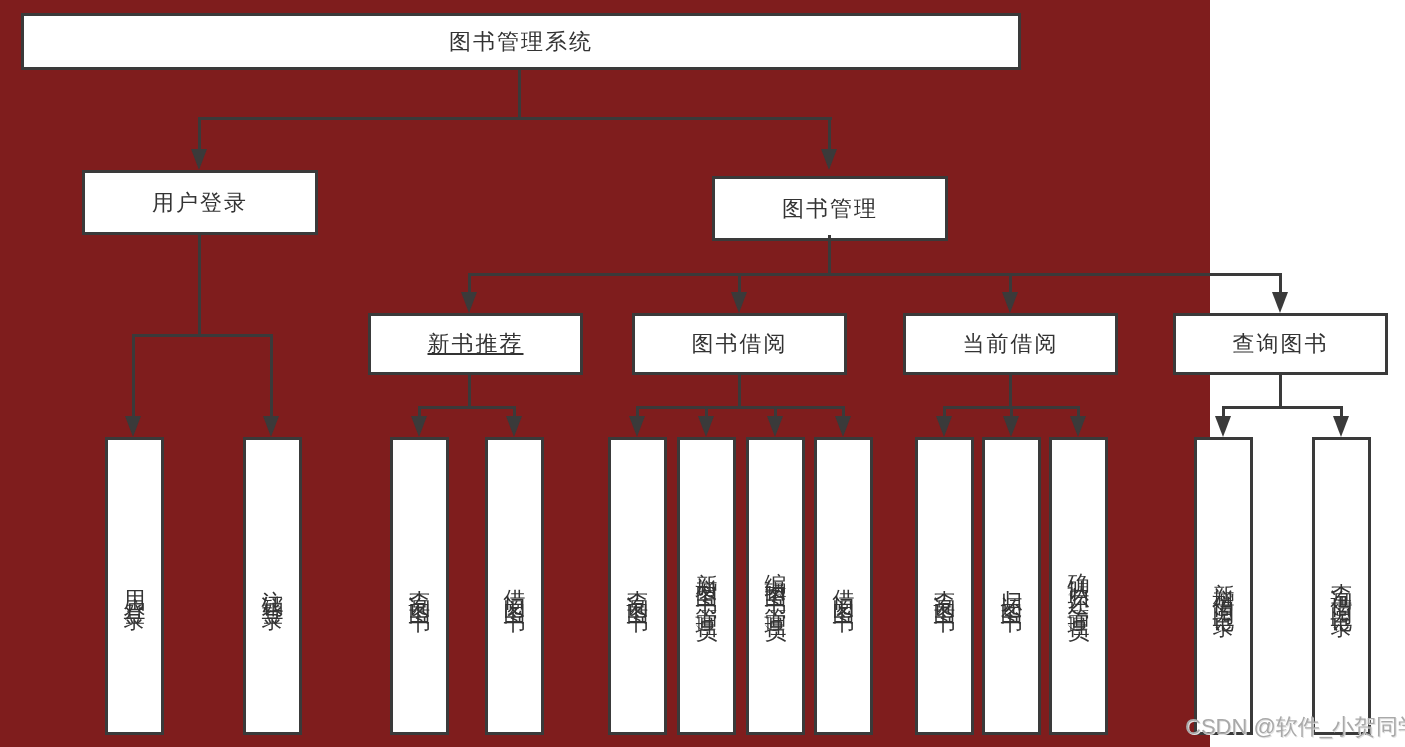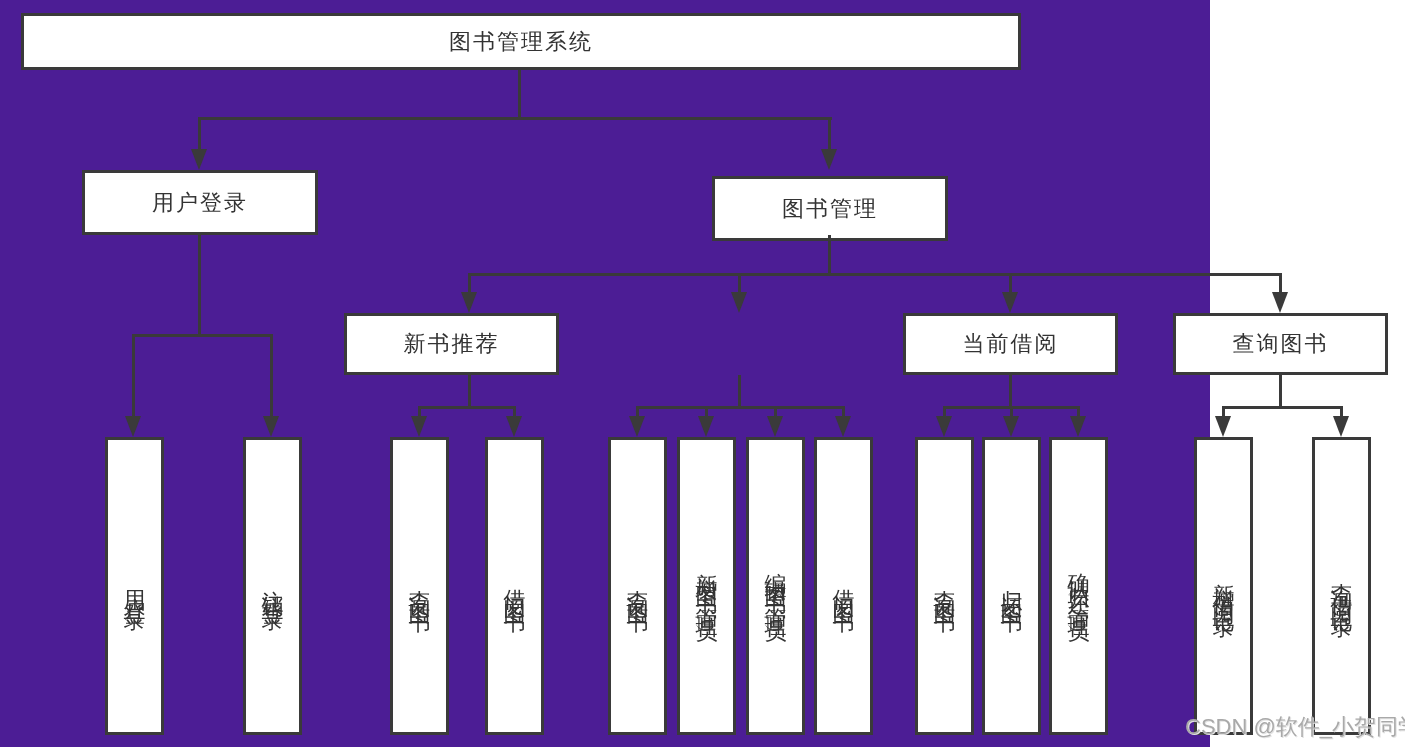--- a/index.html
+++ b/index.html
@@ -8,21 +8,21 @@
     background: #ffffff;
     width: 1405px;
     height: 747px;
     overflow: hidden;
     font-family: "Liberation Sans", sans-serif;
   }
   .canvas {
     position: relative;
     width: 1210px;
     height: 747px;
-    background: #4c1d95;
+    background: #7f1d1d;
   }
   .node {
     position: absolute;
     box-sizing: border-box;
     border: 3px solid #3a3a3a;
     background: #ffffff;
     display: flex;
     align-items: center;
     justify-content: center;
     color: #333333;
@@ -99,22 +99,25 @@
   <div class="line h" style="left:468px; top:273px; width:814px;"></div>
   <div class="line v" style="left:468px; top:273px; height:22px;"></div>
   <div class="arrow" style="left:461px; top:292px;"></div>
   <div class="line v" style="left:738px; top:273px; height:22px;"></div>
   <div class="arrow" style="left:731px; top:292px;"></div>
   <div class="line v" style="left:1009px; top:273px; height:22px;"></div>
   <div class="arrow" style="left:1002px; top:292px;"></div>
   <div class="line v" style="left:1279px; top:273px; height:22px;"></div>
   <div class="arrow" style="left:1272px; top:292px;"></div>
 
-  <div class="node h-label" style="left:344px; top:313px; width:215px; height:62px;">
+  <div class="node h-label" style="left:368px; top:313px; width:215px; height:62px;text-decoration:underline;">
     <span>新书推荐</span>
+  </div>
+  <div class="node h-label" style="left:632px; top:313px; width:215px; height:62px;">
+    <span>图书借阅</span>
   </div>
   <div class="node h-label" style="left:903px; top:313px; width:215px; height:62px;">
     <span>当前借阅</span>
   </div>
   <div class="node h-label" style="left:1173px; top:313px; width:215px; height:62px;">
     <span>查询图书</span>
   </div>
 
   <div class="line v" style="left:468px; top:375px; height:33px;"></div>
   <div class="line h" style="left:418px; top:406px; width:98px;"></div>

